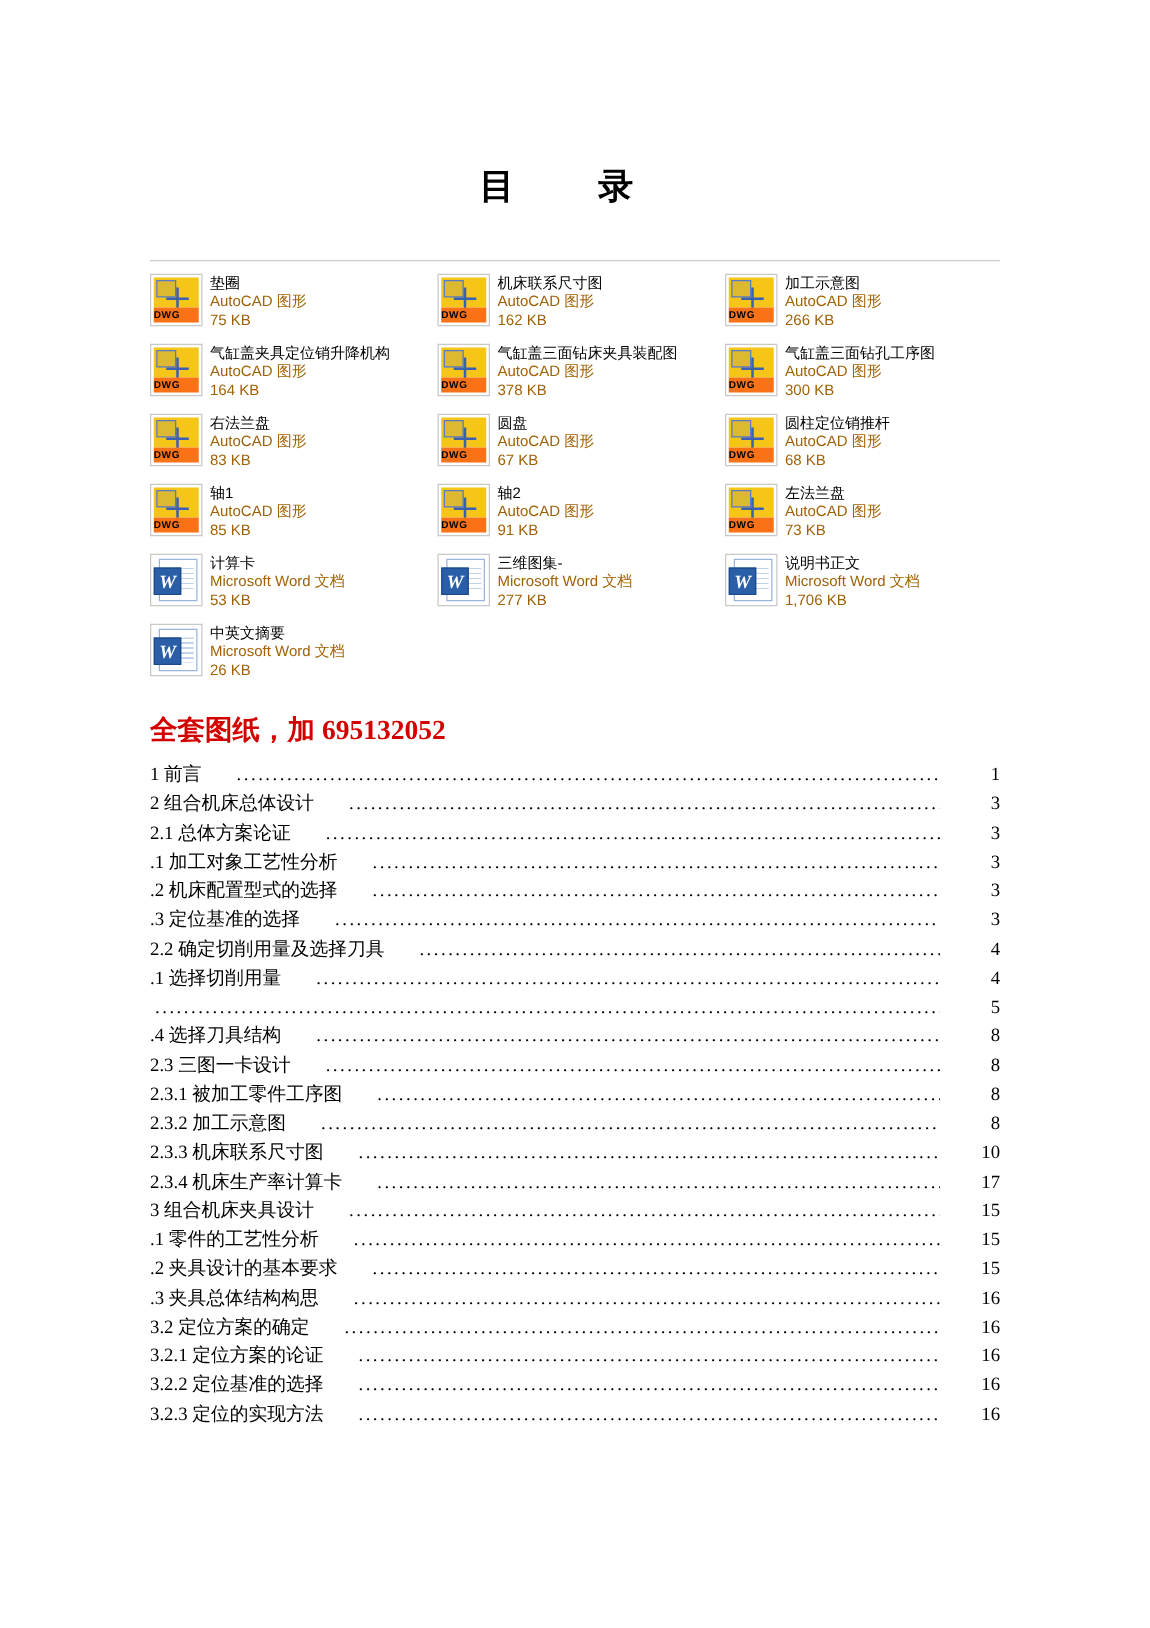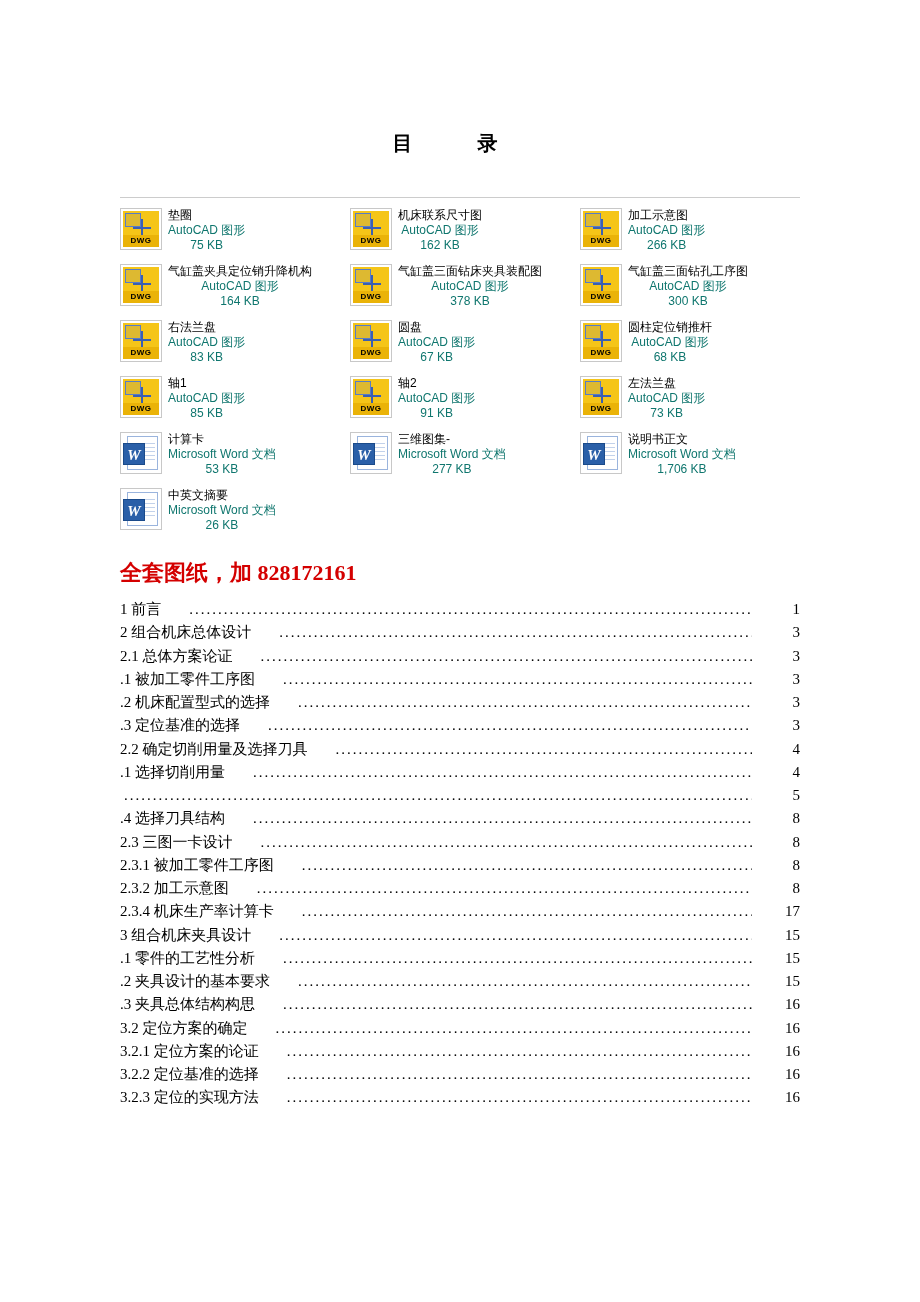--- a/index.html
+++ b/index.html
@@ -10,21 +10,21 @@
     color: #000;
   }
   .page {
     width: 920px;
     margin: 0 auto;
     padding: 130px 120px 60px 120px;
     box-sizing: border-box;
   }
   .page-title {
     text-align: center;
-    font-size: 20px;
+    font-size: 28px;
     font-weight: bold;
     letter-spacing: 30px;
     margin-bottom: 40px;
     font-family: "SimSun", serif;
   }
   .hr {
     border: none;
     border-top: 1px solid #ccc;
     margin: 0 0 10px 0;
   }
@@ -76,25 +76,24 @@
     top: 4px; left: 4px;
     width: 16px; height: 14px;
     border: 1px solid #577cc5;
     background: rgba(87,124,197,0.15);
     box-sizing: border-box;
   }
   .dwg-icon .label {
     position: absolute;
     left: 2px; right: 2px; bottom: 2px;
     height: 12px;
-    background: #eab308;
+    background: #f97316;
     font-size: 8px;
     font-weight: bold;
     color: #000;
-    text-align: center;
     line-height: 12px;
     letter-spacing: 0.5px;
   }
   
   .word-icon {
     background: #fff;
     border: 1px solid #c8c8c8;
     box-sizing: border-box;
   }
   .word-icon .page-sheet {
@@ -135,23 +134,22 @@
     flex-direction: column;
     font-size: 12px;
     line-height: 1.25;
     min-width: 0;
   }
   .file-name {
     color: #000;
     white-space: nowrap;
   }
   .file-type, .file-size {
-    color: #0f766e;
+    color: #a16207;
     white-space: nowrap;
-    text-align: center;
   }
   .red-heading {
     color: #d40000;
     font-size: 22px;
     font-weight: bold;
     margin: 16px 0 10px 0;
     font-family: "SimSun", serif;
   }
   .toc {
     font-family: "SimSun", serif;
@@ -396,40 +394,40 @@
           <div class="w">W</div>
         </div>
         <div class="file-meta">
           <span class="file-name">中英文摘要</span>
           <span class="file-type">Microsoft Word 文档</span>
           <span class="file-size">26 KB</span>
         </div>
       </div>
     </div>
 
-  <div class="red-heading">全套图纸，加 828172161</div>
+  <div class="red-heading">全套图纸，加 695132052</div>
 
   <div class="toc" id="toc">
       <div class="toc-row">
         <span class="toc-label">1 前言</span>
         <span class="toc-dots"></span>
         <span class="toc-page">1</span>
       </div>
       <div class="toc-row">
         <span class="toc-label">2 组合机床总体设计</span>
         <span class="toc-dots"></span>
         <span class="toc-page">3</span>
       </div>
       <div class="toc-row">
         <span class="toc-label">2.1 总体方案论证</span>
         <span class="toc-dots"></span>
         <span class="toc-page">3</span>
       </div>
       <div class="toc-row">
-        <span class="toc-label">.1 被加工零件工序图</span>
+        <span class="toc-label">.1 加工对象工艺性分析</span>
         <span class="toc-dots"></span>
         <span class="toc-page">3</span>
       </div>
       <div class="toc-row">
         <span class="toc-label">.2 机床配置型式的选择</span>
         <span class="toc-dots"></span>
         <span class="toc-page">3</span>
       </div>
       <div class="toc-row">
         <span class="toc-label">.3 定位基准的选择</span>
@@ -464,20 +462,25 @@
         <span class="toc-label">2.3.1 被加工零件工序图</span>
         <span class="toc-dots"></span>
         <span class="toc-page">8</span>
       </div>
       <div class="toc-row">
         <span class="toc-label">2.3.2 加工示意图</span>
         <span class="toc-dots"></span>
         <span class="toc-page">8</span>
       </div>
       <div class="toc-row">
+        <span class="toc-label">2.3.3 机床联系尺寸图</span>
+        <span class="toc-dots"></span>
+        <span class="toc-page">10</span>
+      </div>
+      <div class="toc-row">
         <span class="toc-label">2.3.4 机床生产率计算卡</span>
         <span class="toc-dots"></span>
         <span class="toc-page">17</span>
       </div>
       <div class="toc-row">
         <span class="toc-label">3 组合机床夹具设计</span>
         <span class="toc-dots"></span>
         <span class="toc-page">15</span>
       </div>
       <div class="toc-row">

